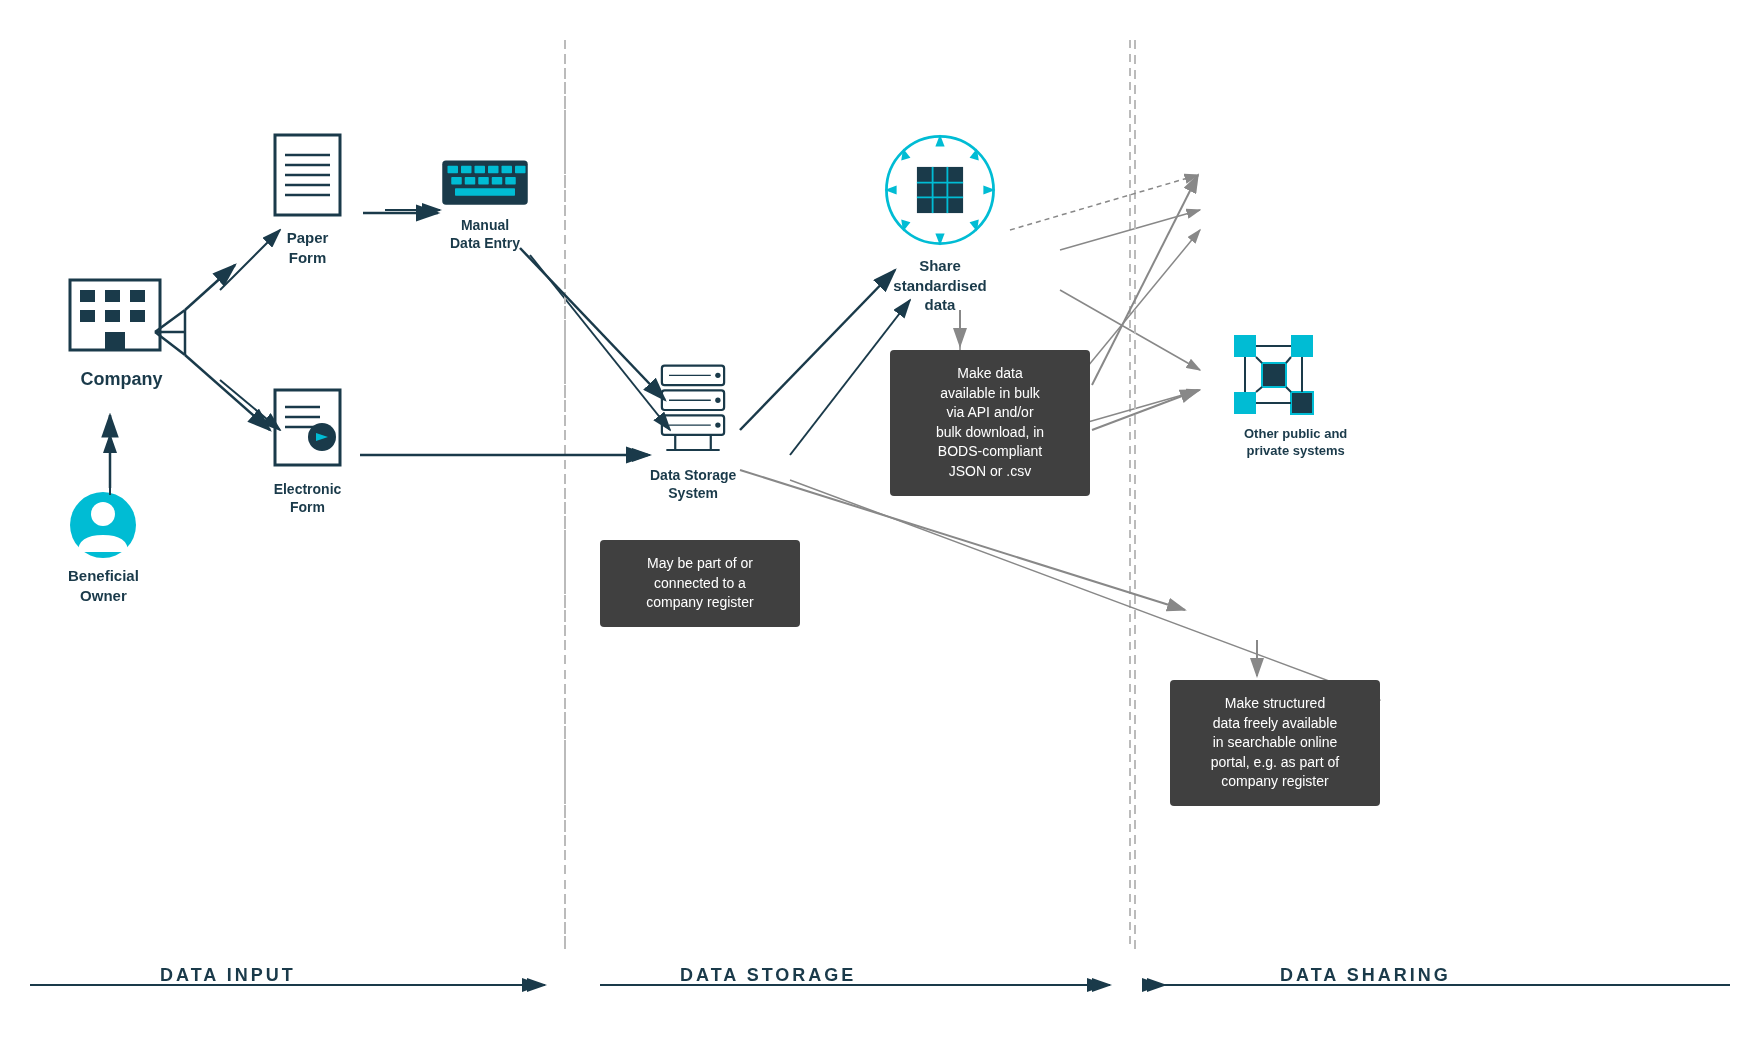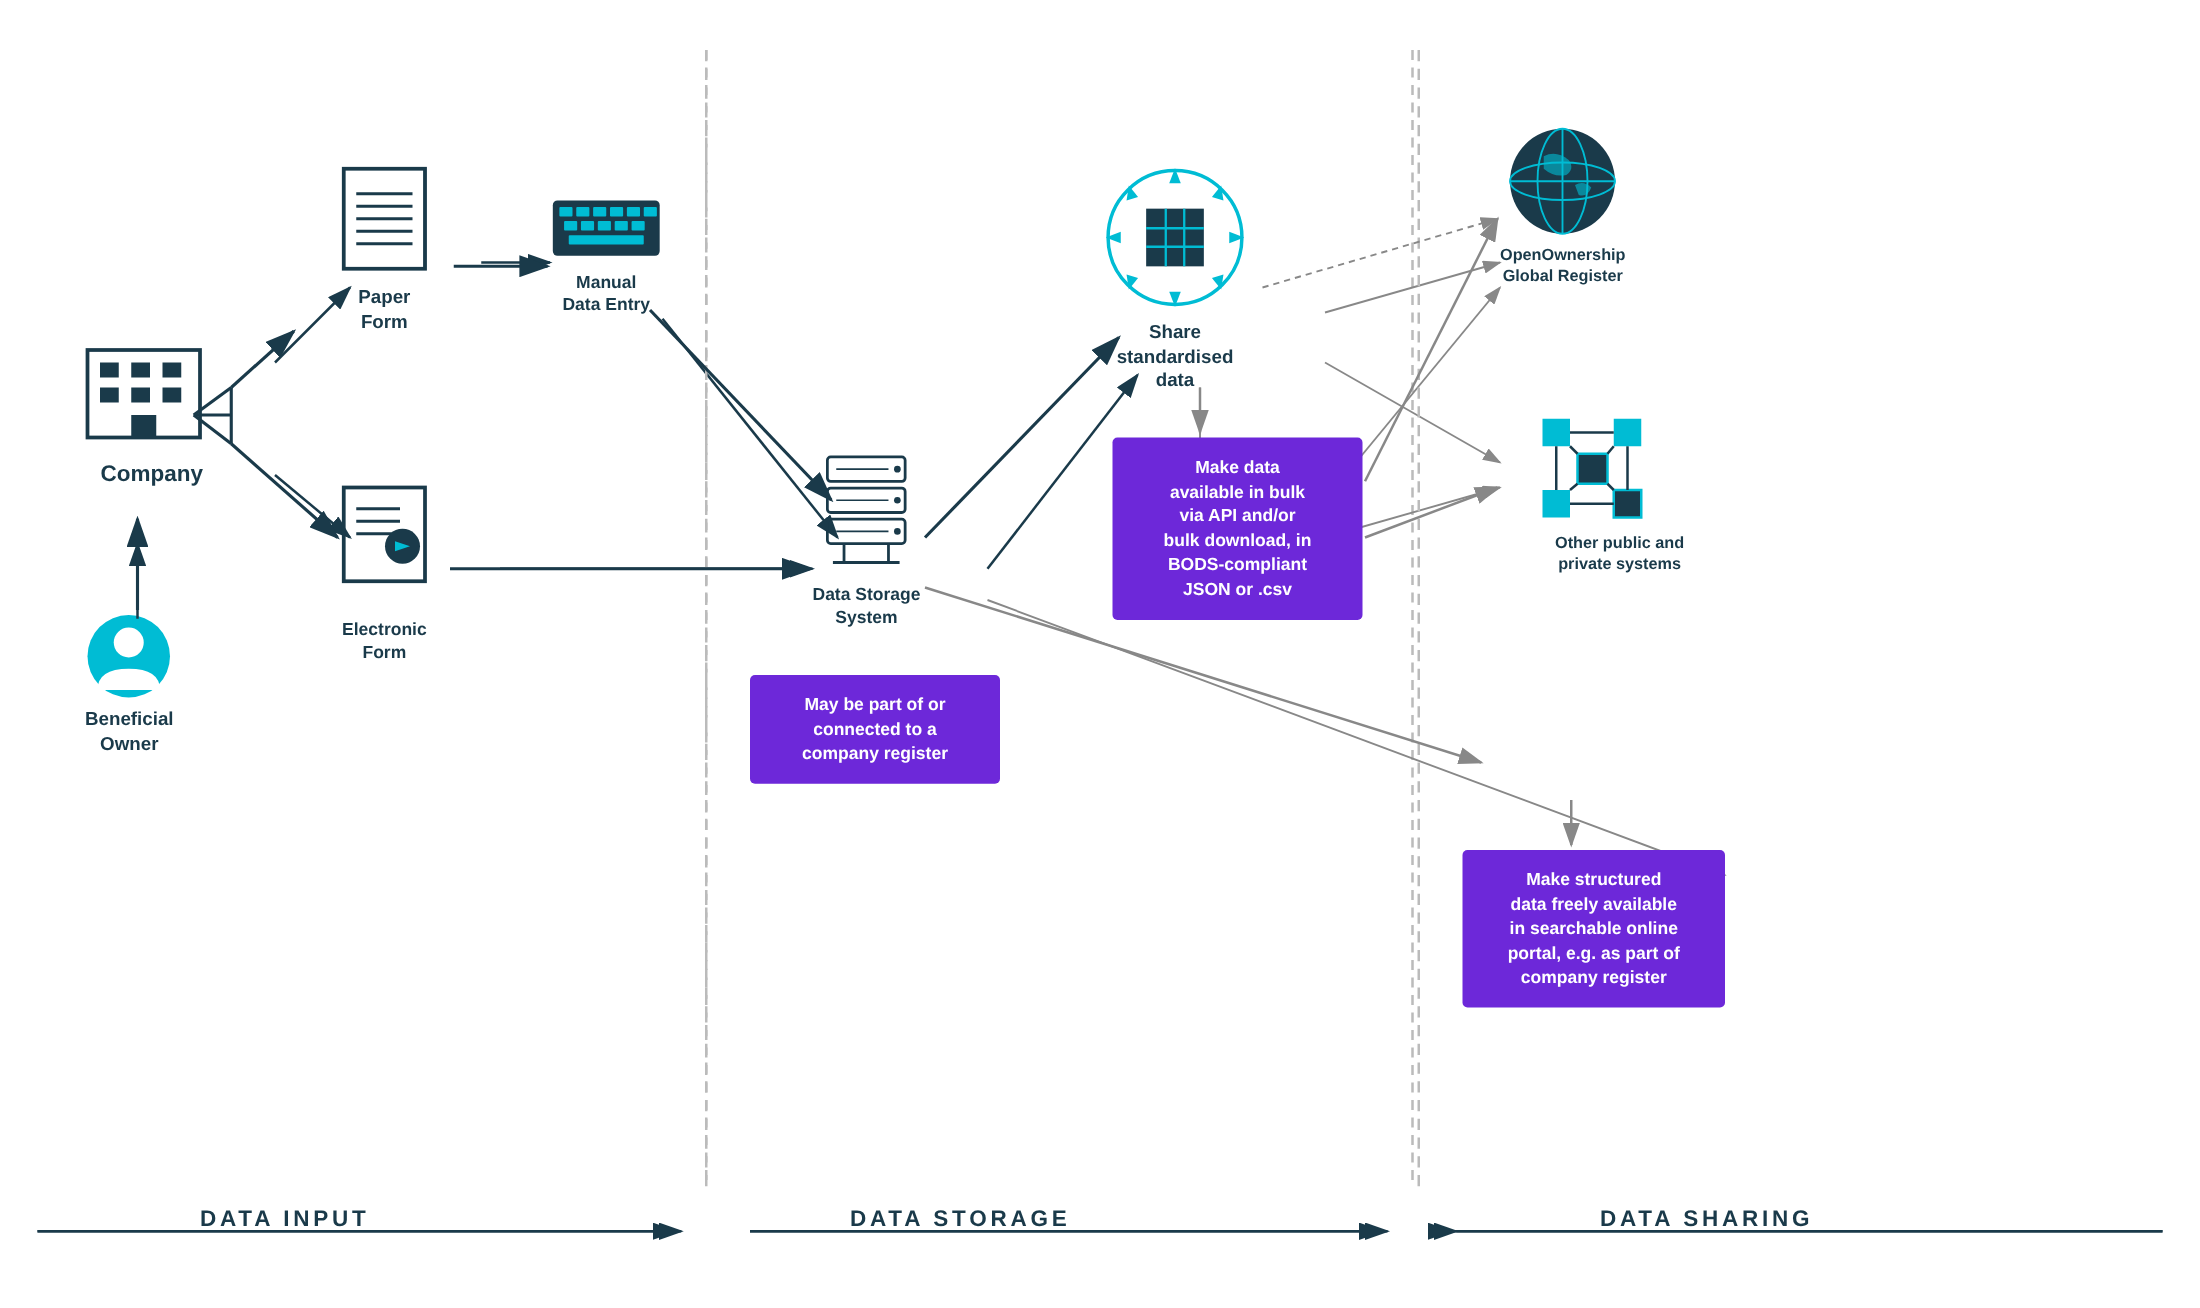--- a/index.html
+++ b/index.html
@@ -43,24 +43,24 @@
       margin-top: 8px;
       font-size: 15px;
       font-weight: bold;
       color: #1a3a4a;
       line-height: 1.3;
     }
 
     
     .cyan-box {
       position: absolute;
-      background: #6d28d9;
+      background: #404040;
       color: #fff;
       font-size: 14px;
-      font-weight: bold;
+      font-weight: normal;
       text-align: center;
       padding: 14px 16px;
       border-radius: 4px;
       line-height: 1.4;
     }
 
     
     .arrows-svg {
       position: absolute;
       top: 0;
@@ -254,21 +254,21 @@
     <svg class="eform-icon" viewBox="0 0 75 85">
       <rect x="5" y="5" width="65" height="75" fill="none" stroke="#1a3a4a" stroke-width="3"></rect>
 
       <line x1="15" y1="22" x2="50" y2="22" stroke="#1a3a4a" stroke-width="2.5"></line>
       <line x1="15" y1="32" x2="50" y2="32" stroke="#1a3a4a" stroke-width="2.5"></line>
       <line x1="15" y1="42" x2="50" y2="42" stroke="#1a3a4a" stroke-width="2.5"></line>
 
       <circle cx="52" cy="52" r="14" fill="#1a3a4a"></circle>
       <polygon points="46,48 46,56 58,52" fill="#00bcd4"></polygon>
     </svg>
-    <div class="label" style="font-size:14px; font-weight:bold; color:#1a3a4a; text-align:center; margin-top:24px;">Electronic<br>Form</div>
+    <div class="label" style="font-size:14px; font-weight:bold; color:#1a3a4a; text-align:center; margin-top:10px;">Electronic<br>Form</div>
   </div>
 
   <div class="icon-box" style="left: 650px; top: 360px;">
     <svg class="server-icon" viewBox="0 0 90 110">
 
       <rect x="10" y="5" width="70" height="22" rx="3" fill="none" stroke="#1a3a4a" stroke-width="2.5"></rect>
       <line x1="18" y1="16" x2="65" y2="16" stroke="#1a3a4a" stroke-width="1.5"></line>
       <circle cx="73" cy="16" r="3" fill="#1a3a4a"></circle>
 
       <rect x="10" y="33" width="70" height="22" rx="3" fill="none" stroke="#1a3a4a" stroke-width="2.5"></rect>
@@ -318,36 +318,20 @@
 
       <polygon points="25,20 23,33 33,30" fill="#00bcd4"></polygon>
     </svg>
     <div class="label" style="font-size:15px; font-weight:bold; color:#1a3a4a; text-align:center; margin-top:6px;">Share<br>standardised<br>data</div>
   </div>
 
   <div class="cyan-box" style="left: 890px; top: 350px; width: 200px;">
     <span>Make data<br>available in bulk<br>via API and/or<br>bulk download, in<br>BODS-compliant<br>JSON or .csv</span>
   </div>
 
-  <div class="icon-box" style="left: 1200px; top: 100px;">
-    <svg class="globe-icon" viewBox="0 0 90 90">
-      <circle cx="45" cy="45" r="42" fill="#1a3a4a"></circle>
-
-      <ellipse cx="45" cy="45" rx="20" ry="42" fill="none" stroke="#00bcd4" stroke-width="1.5"></ellipse>
-      <ellipse cx="45" cy="45" rx="42" ry="15" fill="none" stroke="#00bcd4" stroke-width="1.5"></ellipse>
-
-      <line x1="3" y1="45" x2="87" y2="45" stroke="#00bcd4" stroke-width="1.5"></line>
-
-      <line x1="45" y1="3" x2="45" y2="87" stroke="#00bcd4" stroke-width="1.5"></line>
-
-      <path d="M30 25 Q40 20 50 28 Q55 35 48 40 Q38 42 30 35 Z" fill="#00bcd4" opacity="0.6"></path>
-      <path d="M55 48 Q62 44 68 50 Q65 58 58 56 Z" fill="#00bcd4" opacity="0.6"></path>
-    </svg>
-    <div class="label" style="font-size:13px; font-weight:bold; color:#1a3a4a; text-align:center; margin-top:6px;">OpenOwnership<br>Global Register</div>
-  </div>
 
   <div class="icon-box" style="left: 1200px; top: 330px;">
     <svg class="network-icon" viewBox="0 0 90 90">
 
       <rect x="5" y="5" width="22" height="22" fill="#00bcd4"></rect>
       <rect x="62" y="5" width="22" height="22" fill="#00bcd4"></rect>
       <rect x="5" y="62" width="22" height="22" fill="#00bcd4"></rect>
       <rect x="62" y="62" width="22" height="22" fill="#1a3a4a" stroke="#00bcd4" stroke-width="2"></rect>
 
       <rect x="33" y="33" width="24" height="24" fill="#1a3a4a" stroke="#00bcd4" stroke-width="2"></rect>

